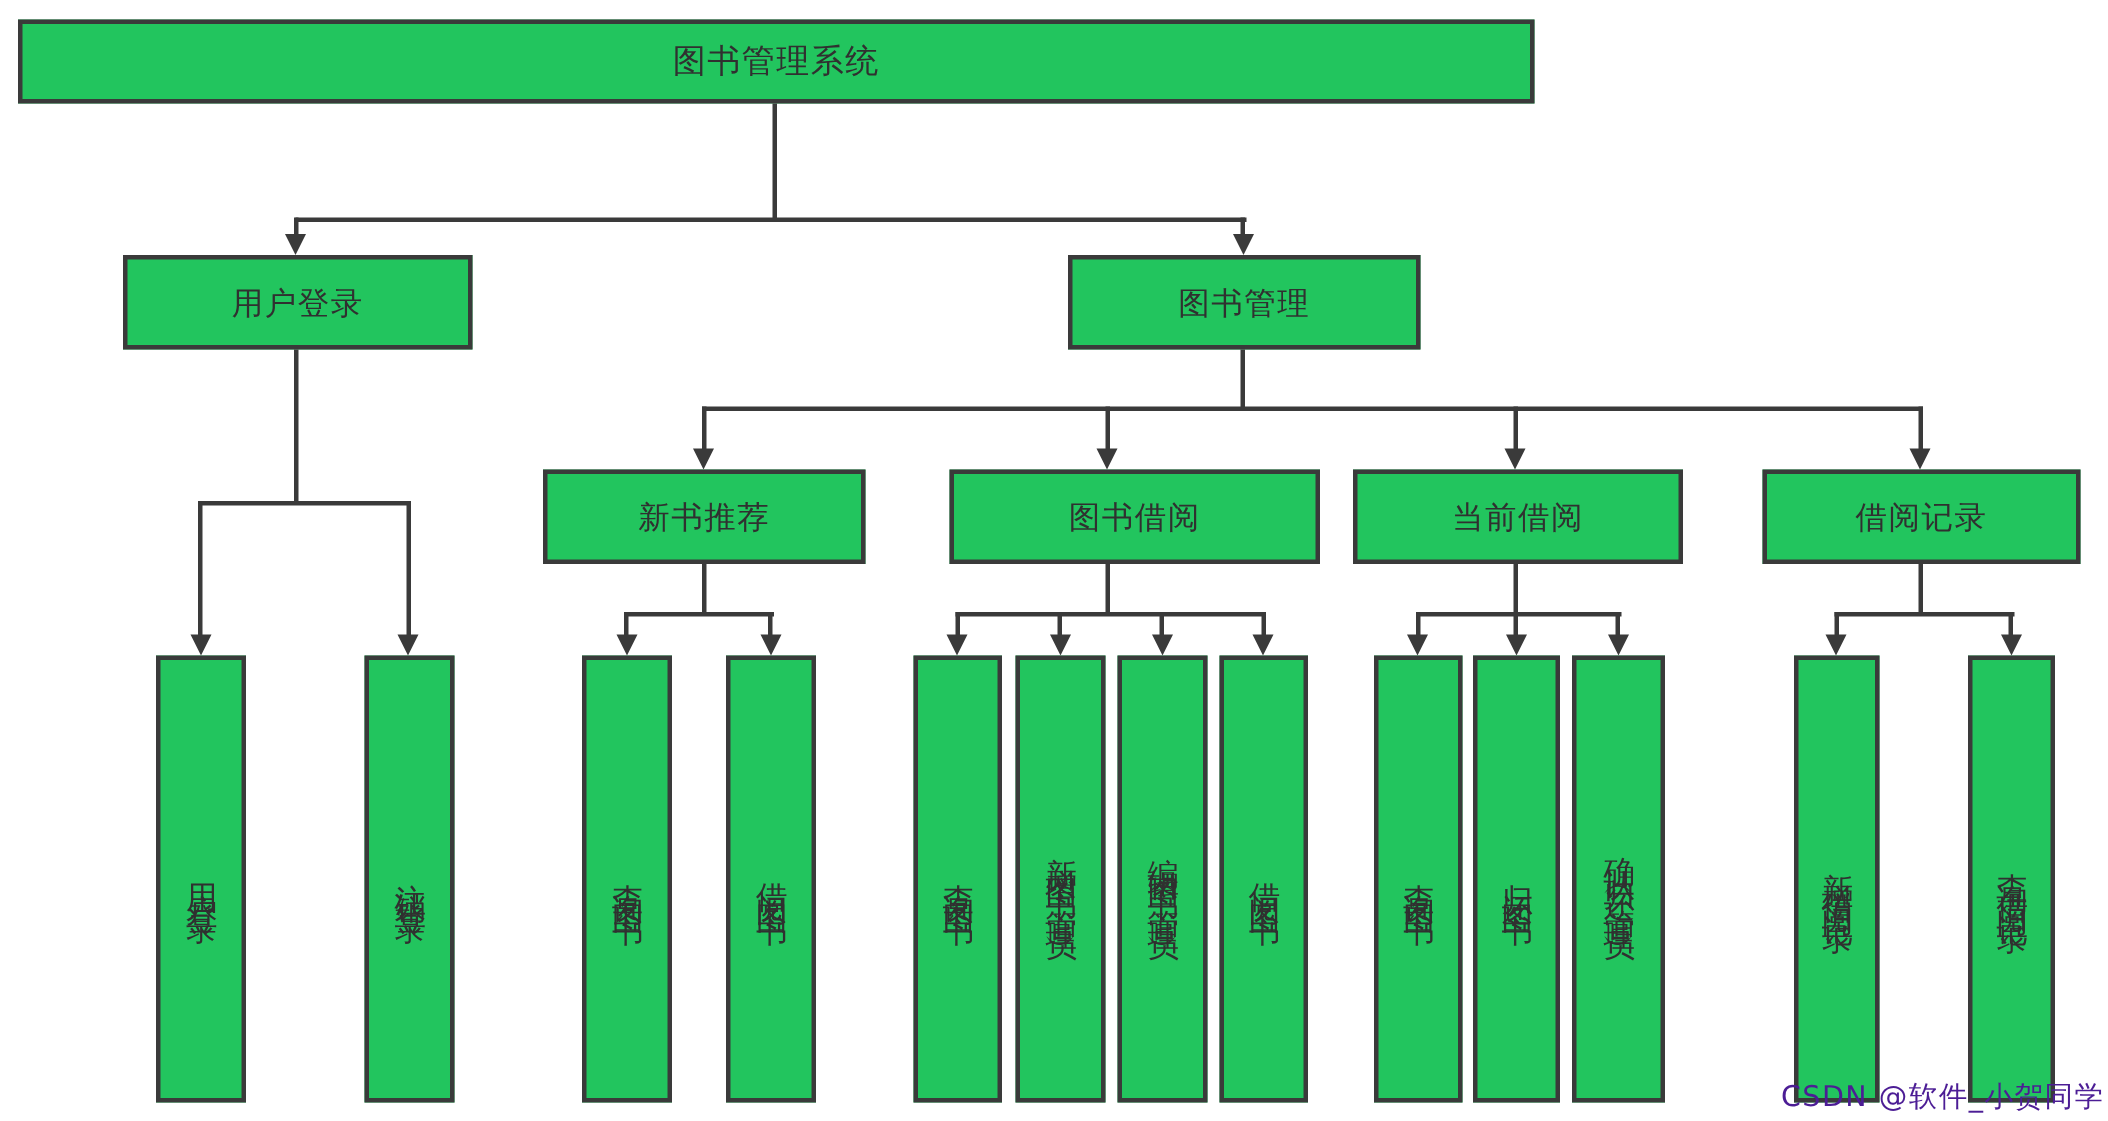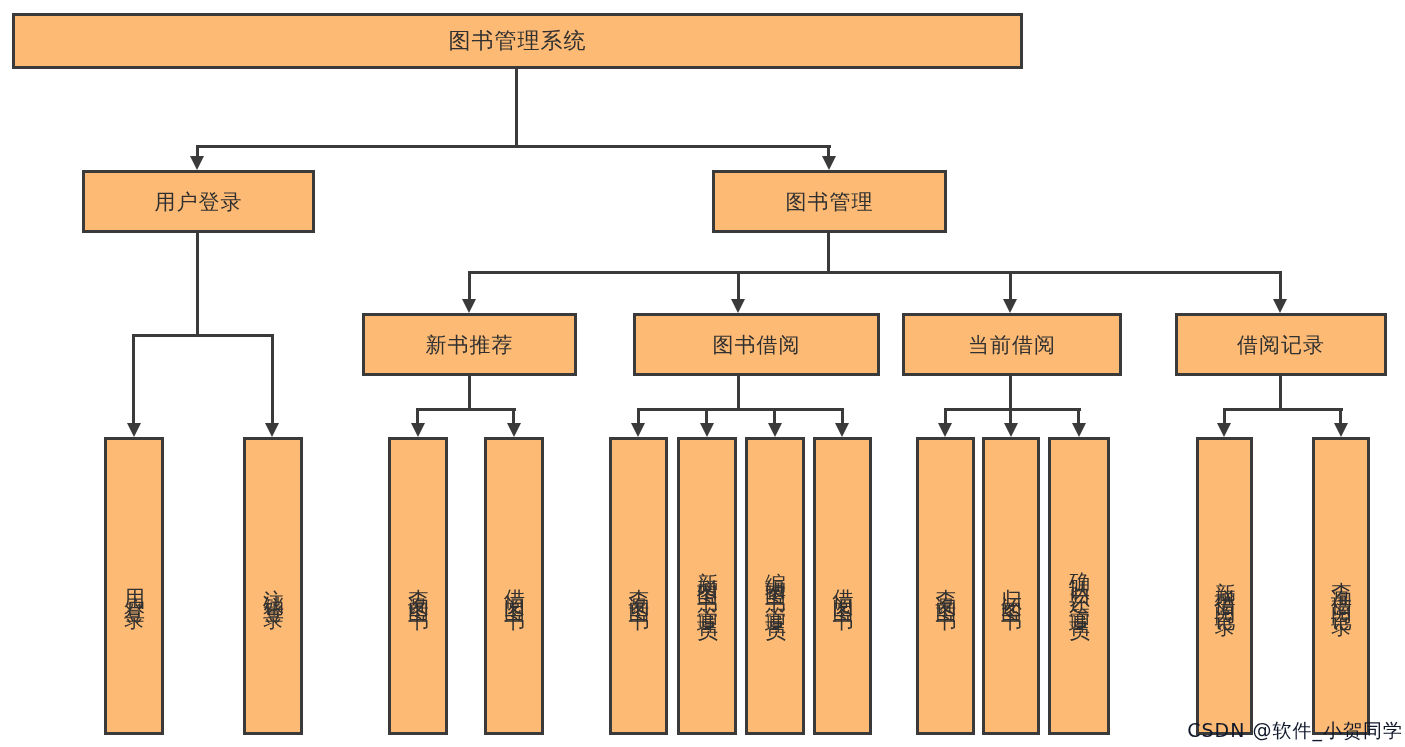--- a/index.html
+++ b/index.html
@@ -7,21 +7,21 @@
     position:relative;
     width:1405px;height:747px;
     background:#ffffff;
     font-family:"DejaVu Sans","Liberation Sans",sans-serif;
     overflow:hidden;
   }
   .box{
     position:absolute;
     box-sizing:border-box;
     border:3px solid #3a3a3a;
-    background:#fdba74;
+    background:#22c55e;
     display:flex;
     align-items:center;
     justify-content:center;
     color:#303030;
     font-size:21px;
     letter-spacing:1px;
     text-align:right;
     white-space:nowrap;
   }
   .box.root{font-size:22px;}
@@ -37,21 +37,21 @@
   .a{
     position:absolute;width:0;height:0;
     border-left:7px solid transparent;
     border-right:7px solid transparent;
     border-top:14px solid #3a3a3a;
   }
   .watermark{
     position:absolute;
     right:2px;bottom:3px;
     font-size:19px;
-    color:#0f172a;
+    color:#4c1d95;
     letter-spacing:1px;
     z-index:5;
   }
 </style>
 </head>
 <body>
 
 <div id="stage">
 
   <div class="box root" style="left:12px;top:13px;width:1011px;height:56px;">图书管理系统</div>

